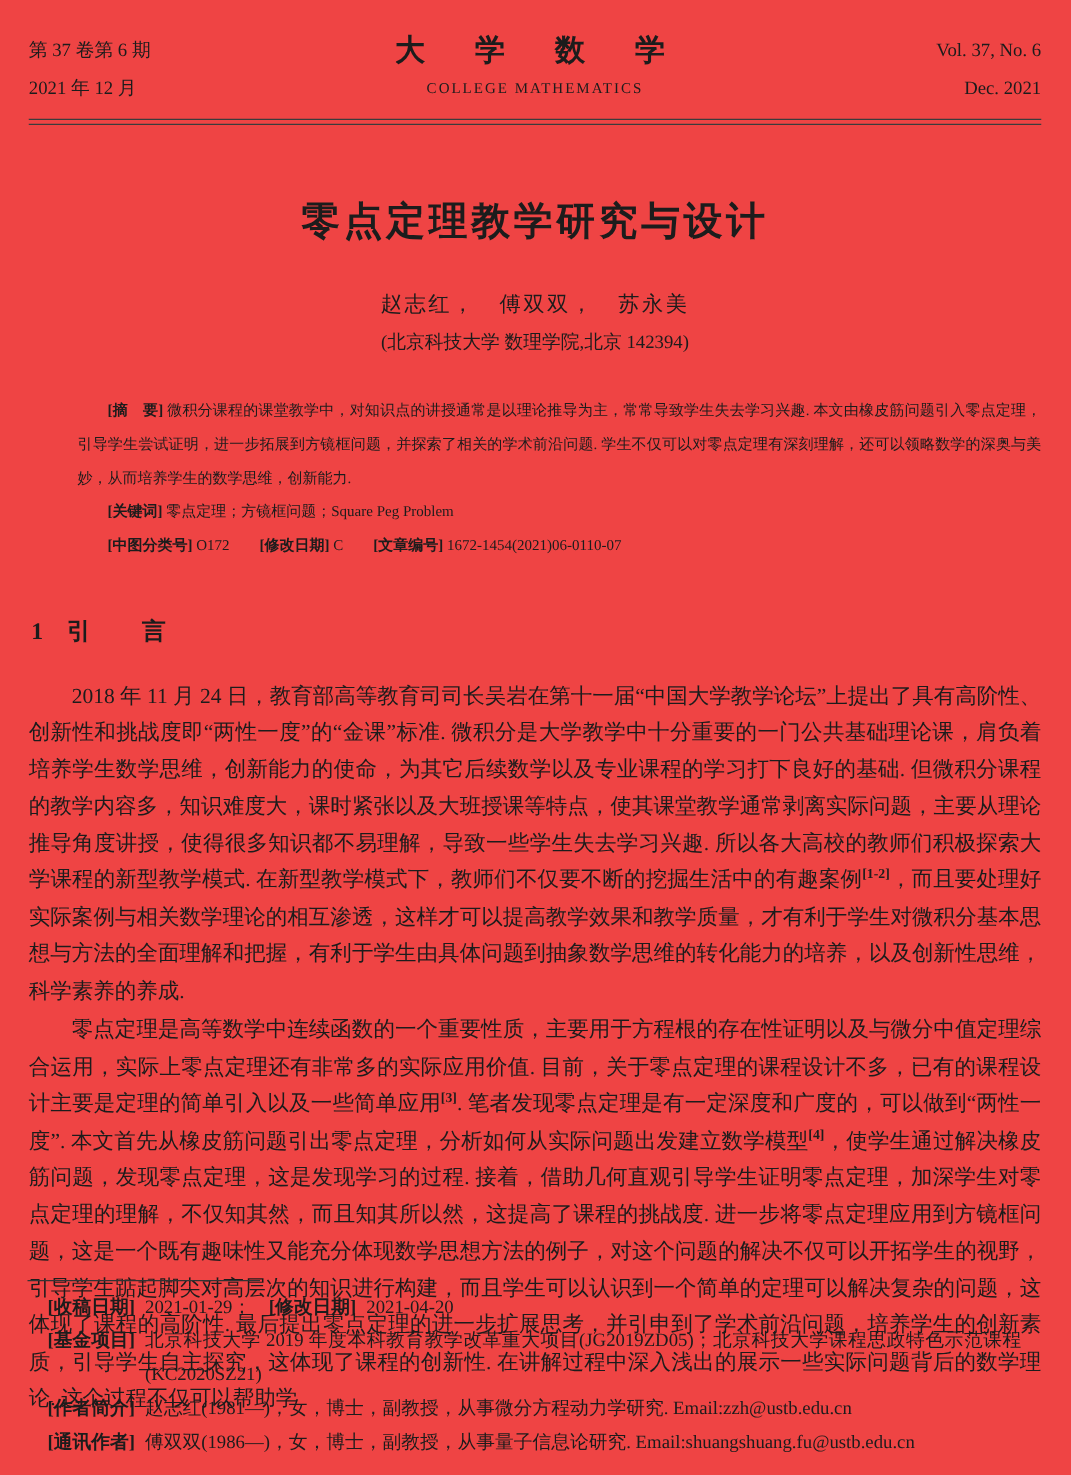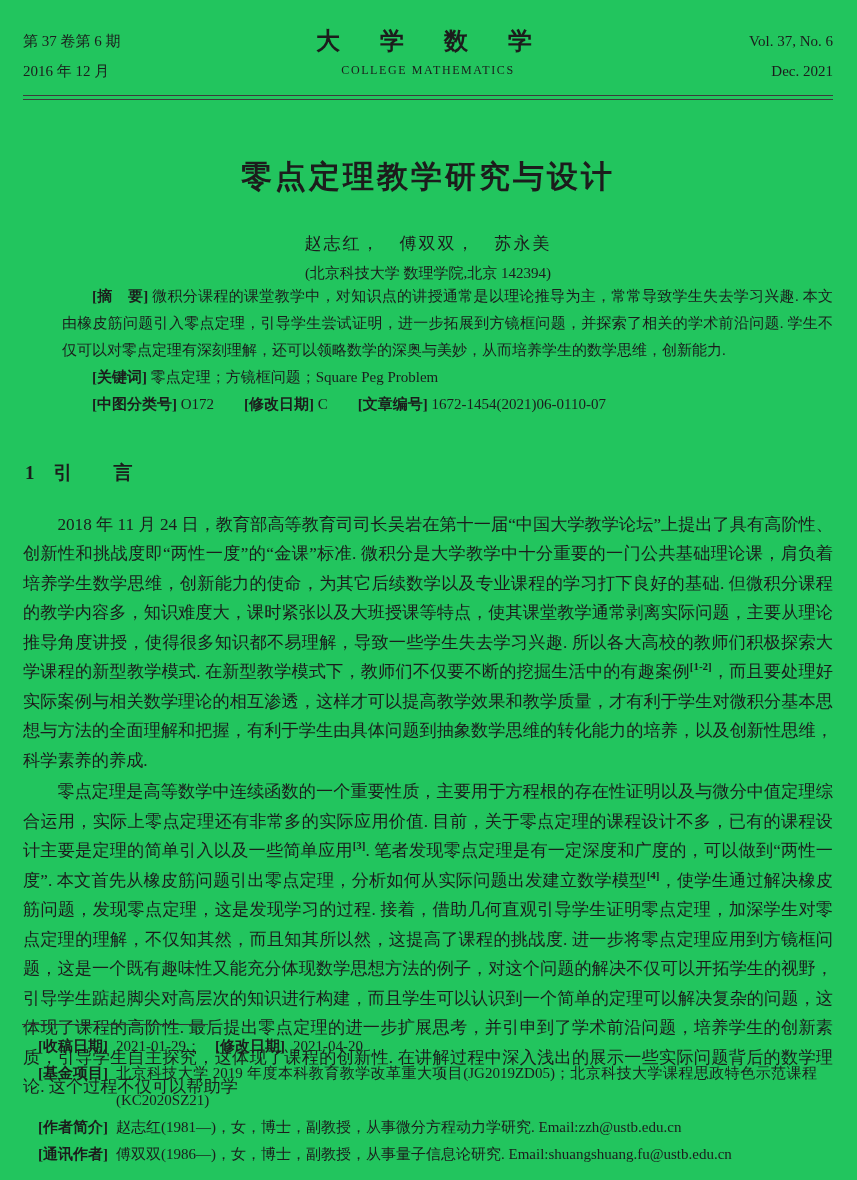--- a/index.html
+++ b/index.html
@@ -1,40 +1,40 @@
 <!DOCTYPE html>
 <html><head>
 <meta charset="utf-8">
 <style>
   html,body { margin:0; padding:0; background:#e8e8e8; }
   .page {
     position:relative;
     width:857px; height:1180px;
     margin:0 auto;
-    background:#22c55e;
+    background:#ef4444;
     color:#1c1c1c;
     font-family:"Liberation Serif","DejaVu Serif",serif;
     box-sizing:border-box;
     padding:26px 24px 0 23px;
     overflow:hidden;
   }
   
   .hdr { display:flex; justify-content:space-between; align-items:flex-start; }
   .hdr-left, .hdr-right { font-size:15px; line-height:30px; width:170px; }
   .hdr-right { text-align:right; }
   .hdr-center { text-align:center; flex:1; }
   .hdr-cn { font-size:24px; font-weight:bold; letter-spacing:8px; line-height:30px; }
   .hdr-en { font-size:12px; letter-spacing:1.6px; line-height:28px; }
   .rule-double { margin-top:9px; height:2.5px; border-top:1.6px solid #3c3c3c; border-bottom:1.6px solid #3c3c3c; }
   
   .title { margin-top:56px; text-align:center; font-size:31px; font-weight:bold; letter-spacing:3px; }
   .authors { margin-top:34px; text-align:center; font-size:17px; letter-spacing:2px; }
   .affiliation { margin-top:9px; text-align:center; font-size:15px; }
   
-  .abs { margin-left:39px; font-size:15px; line-height:27px; text-align:justify; }
+  .abs { margin-top:32px; margin-left:39px; font-size:12px; line-height:27px; text-align:justify; }
   .abs p { margin:0; text-indent:2em; }
   .lbl { font-weight:bold; }
   .meta-gap { display:inline-block; width:2em; }
   
   .sec-h { margin:42px 0 0 2px; font-size:19px; font-weight:bold; letter-spacing:1px; }
   .sec-h .sec-no { margin-right:18px; }
   .body { margin-top:24px; font-size:17.2px; line-height:29.5px; text-align:justify; }
   .body p { margin:0; text-indent:2em; }
   .body p + p { margin-top:2px; }
   sup { font-size:11px; line-height:0;font-weight:bold; }
@@ -47,21 +47,21 @@
   .fn-inline-label { font-weight:bold; margin-left:14px; margin-right:8px; }
 </style>
 </head>
 <body>
 
 <div class="page">
 
   <div class="hdr">
     <div class="hdr-left">
       <div>第 37 卷第 6 期</div>
-      <div>2016 年 12 月</div>
+      <div>2021 年 12 月</div>
     </div>
     <div class="hdr-center">
       <div class="hdr-cn">大　学　数　学</div>
       <div class="hdr-en">COLLEGE MATHEMATICS</div>
     </div>
     <div class="hdr-right">
       <div>Vol. 37, No. 6</div>
       <div>Dec. 2021</div>
     </div>
   </div>

